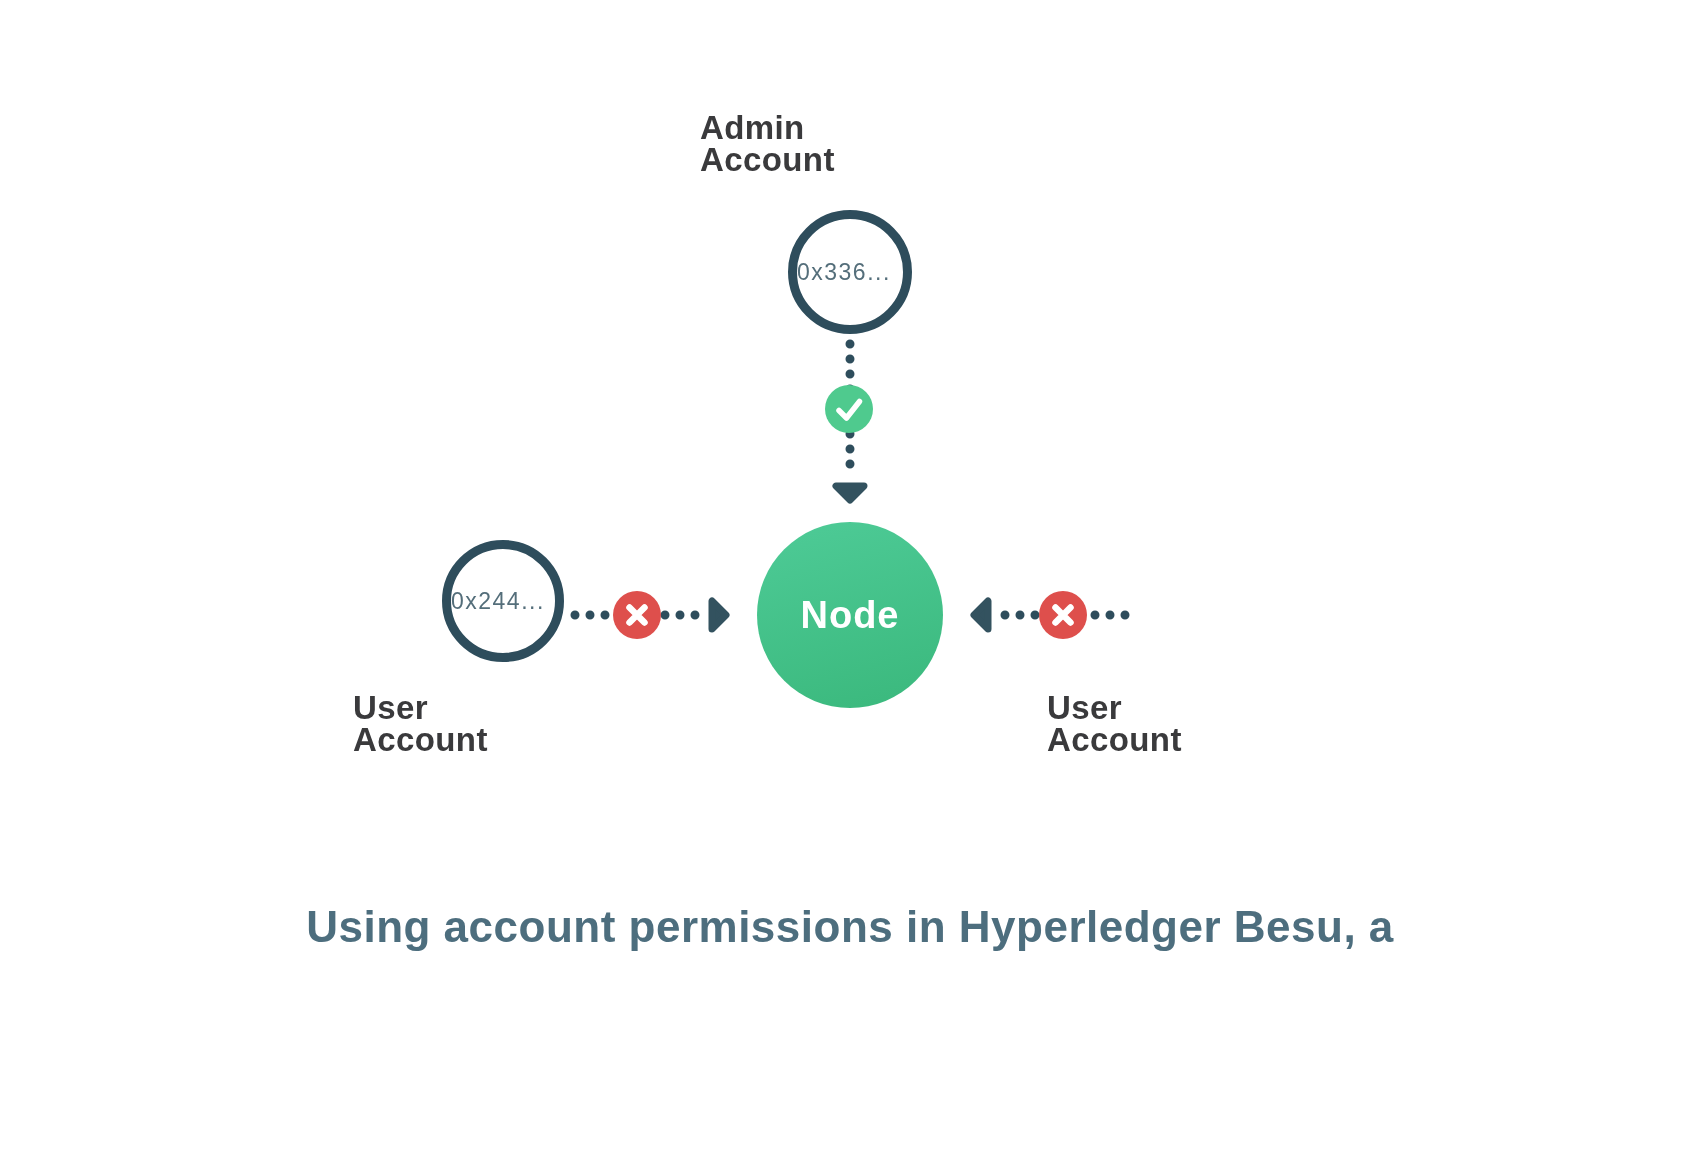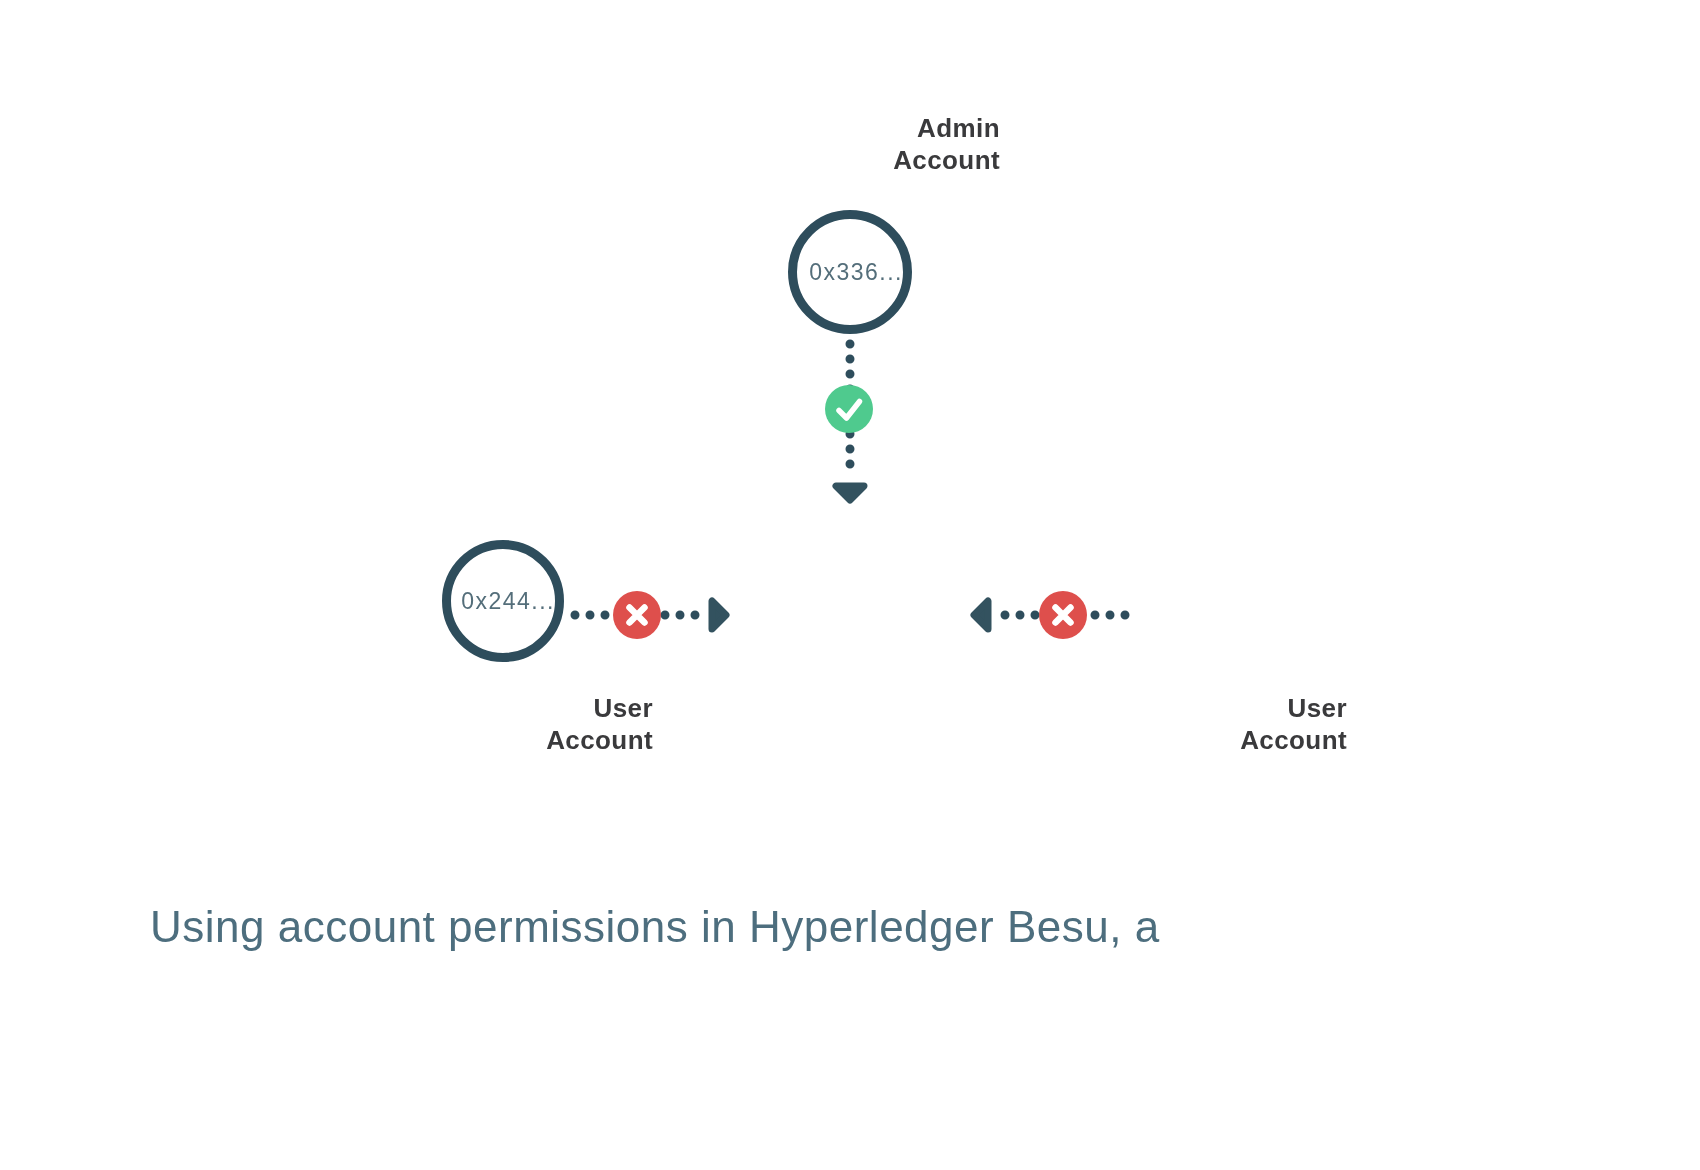--- a/index.html
+++ b/index.html
@@ -22,40 +22,40 @@
 
   
   .account-circle {
     position: absolute;
     box-sizing: border-box;
     background: #ffffff;
     border: 9px solid #2e4d5c;
     border-radius: 50%;
     display: flex;
     align-items: center;
-    justify-content: flex-end;
+    justify-content: flex-start;
   }
   .circle-admin { left: 788px; top: 210px; width: 124px; height: 124px; }
   .circle-user-left  { left: 442px; top: 540px; width: 122px; height: 122px; }
   .circle-user-right { left: 1136px; top: 555px; width: 122px; height: 122px; }
 
   .address-text {
     font-size: 23px;
     font-weight: 400;
     color: #546e7a;
     letter-spacing: 1.5px;
     white-space: nowrap;
   }
 
   
   .account-label {
     position: absolute;
     width: 300px;
-    text-align: right;
-    font-size: 26px;
+    text-align: left;
+    font-size: 33px;
     font-weight: 700;
     line-height: 32px;
     color: #3a3a3c;
     letter-spacing: 0.4px;
   }
   .label-admin { left: 700px; top: 112px; }
   .label-user-left { left: 353px; top: 692px; }
   .label-user-right { left: 1047px; top: 692px; }
 
   
@@ -87,22 +87,23 @@
   }
   .badge-check { left: 825px; top: 385px; background: #4fca8e; }
   .badge-x-left { left: 613px; top: 591px; background: #de4f4c; }
   .badge-x-right { left: 1039px; top: 591px; background: #de4f4c; }
 
   
   .caption {
     position: absolute;
     left: 150px; top: 898px;
     width: 1400px;
+    text-align: center;
     font-size: 44px;
-    font-weight: 400;
+    font-weight: 700;
     line-height: 58px;
     color: #4d6e7e;
     letter-spacing: 0.5px;
   }
 </style>
 </head>
 <body>
 
 <div class="canvas">
 
@@ -129,20 +130,23 @@
   <div class="account-circle circle-admin">
     <span class="address-text">0x336...</span>
   </div>
 
   <div class="badge badge-check">
     <svg width="48" height="48" viewBox="0 0 48 48">
       <path d="M14 25.5 L21.5 33 L34.5 16.5" fill="none" stroke="#ffffff" stroke-width="5.5" stroke-linecap="round" stroke-linejoin="round"></path>
     </svg>
   </div>
 
+  <div class="node-circle">
+    <span class="node-text">Node</span>
+  </div>
 
   <div class="account-circle circle-user-left">
     <span class="address-text">0x244...</span>
   </div>
   <div class="badge badge-x-left">
     <svg width="48" height="48" viewBox="0 0 48 48">
       <path d="M16.5 16.5 L31.5 31.5 M31.5 16.5 L16.5 31.5" fill="none" stroke="#ffffff" stroke-width="6.5" stroke-linecap="round"></path>
     </svg>
   </div>
   <div class="account-label label-user-left">

